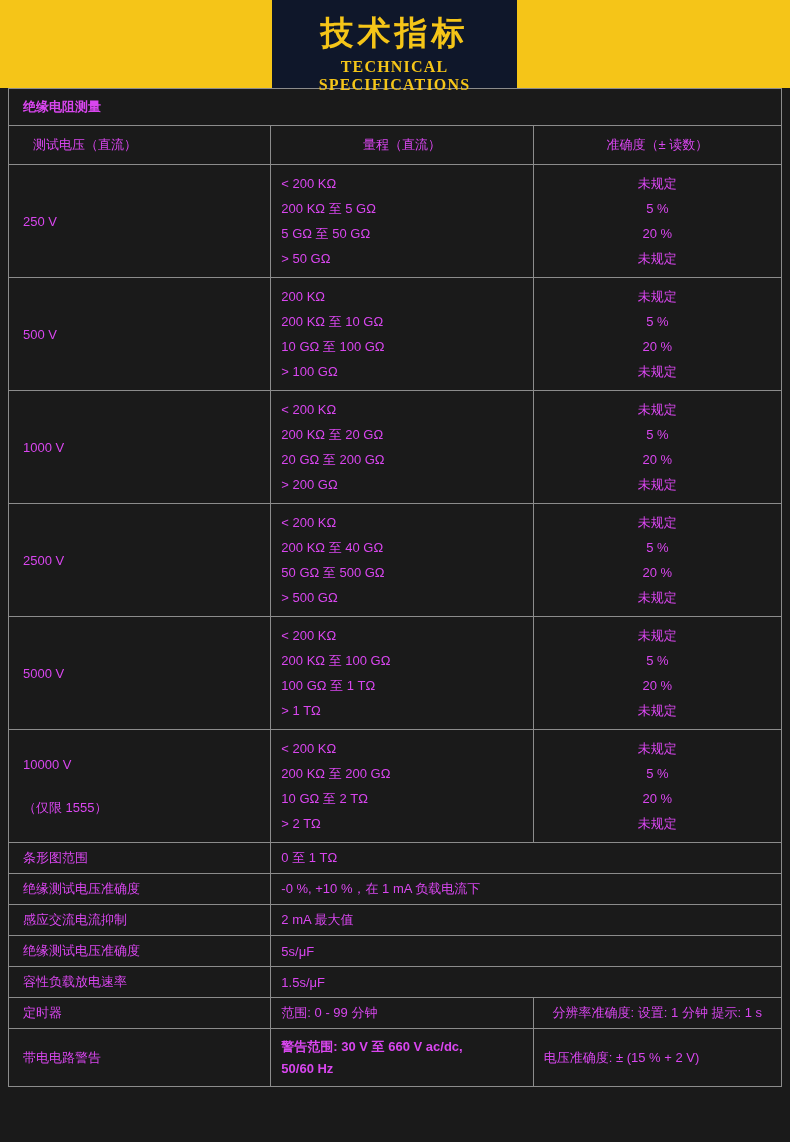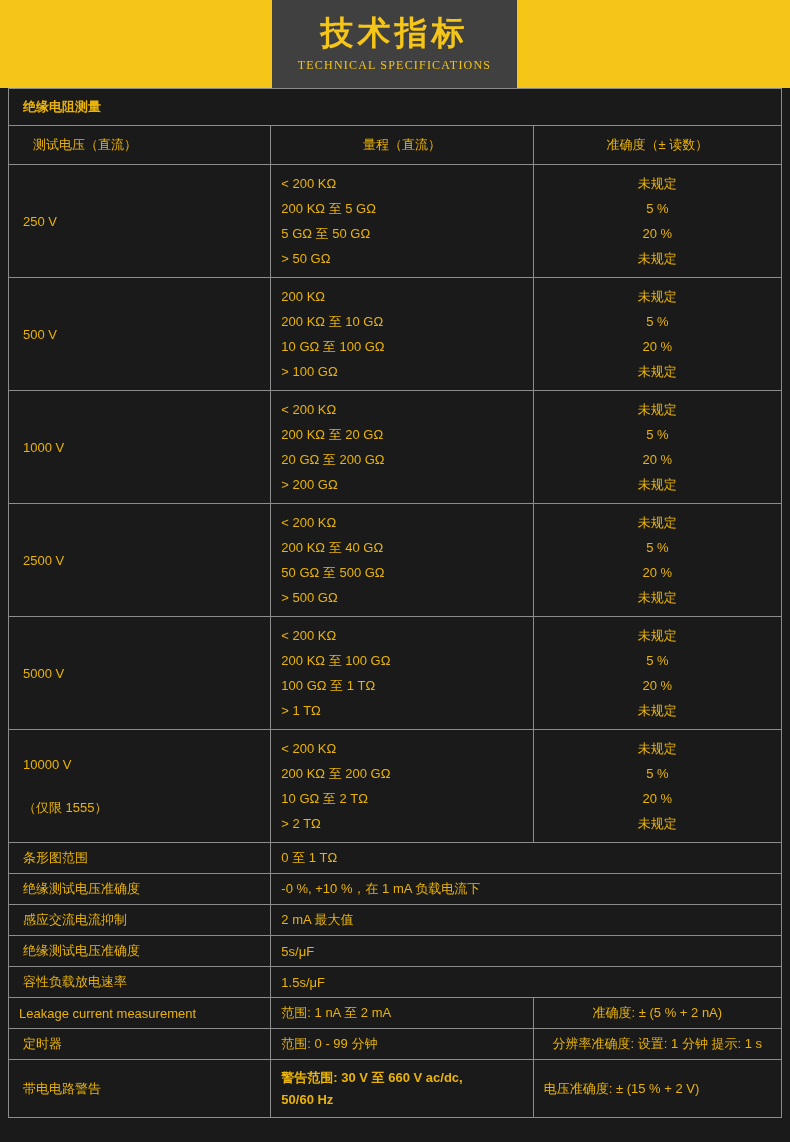--- a/index.html
+++ b/index.html
@@ -21,58 +21,58 @@
     width: 790px;
     height: 88px;
     background: #f5c518;
   }
   .banner-center {
     position: absolute;
     left: 272px;
     top: 0;
     width: 245px;
     height: 88px;
-    background: #404040;
+    background: #0f172a;
     text-align: center;
   }
   .banner-title {
     color: #f5c518;
     font-size: 33px;
     font-weight: bold;
     letter-spacing: 4px;
     line-height: 1;
     padding-top: 16px;
   }
   .banner-sub {
     color: #f5c518;
     font-family: "Liberation Serif", serif;
-    font-size: 12px;
+    font-size: 16px;
     letter-spacing: 1.2px;
-    font-weight: normal;
+    font-weight: bold;
     padding-top: 9px;
   }
 
   
   .sheet {
     width: 790px;
     padding: 0 8px 8px 8px;
     background: #1a1a1a;
   }
   table.spec {
     width: 774px;
     border-collapse: collapse;
     table-layout: fixed;
     border: 1px solid #8c8c8c;
   }
   table.spec td {
     border: 1px solid #8c8c8c;
     vertical-align: middle;
     padding: 6px 10px;
     font-size: 13px;
-    color: #eab308;
+    color: #d946ef;
   }
   .sec-title {
     color: #f5c518;
     font-size: 16px;
     font-weight: bold;
     padding: 9px 14px !important;
   }
   .col-head {
     color: #f5c518;
     font-size: 13.5px;
@@ -250,25 +250,20 @@
       <tr>
         <td class="lbl-small">绝缘测试电压准确度</td>
         <td class="val" colspan="2">5s/μF</td>
       </tr>
       <tr>
         <td class="lbl-small">容性负载放电速率</td>
         <td class="val" colspan="2">1.5s/μF</td>
       </tr>
 
       <tr>
-        <td class="lbl-lc">Leakage current measurement</td>
-        <td class="val">范围: 1 nA 至 2 mA</td>
-        <td class="val center">准确度: ± (5 % + 2 nA)</td>
-      </tr>
-      <tr>
         <td class="lbl-small">定时器</td>
         <td class="val">范围: 0 - 99 分钟</td>
         <td class="val center smallnote">分辨率准确度: 设置: 1 分钟 提示: 1 s</td>
       </tr>
       <tr style="height:58px;">
         <td class="lbl-small">带电电路警告</td>
         <td class="val b" style="white-space:pre-line; line-height:22px;">警告范围: 30 V 至 660 V ac/dc,
 50/60 Hz</td>
         <td class="val">电压准确度: ± (15 % + 2 V)</td>
       </tr>

